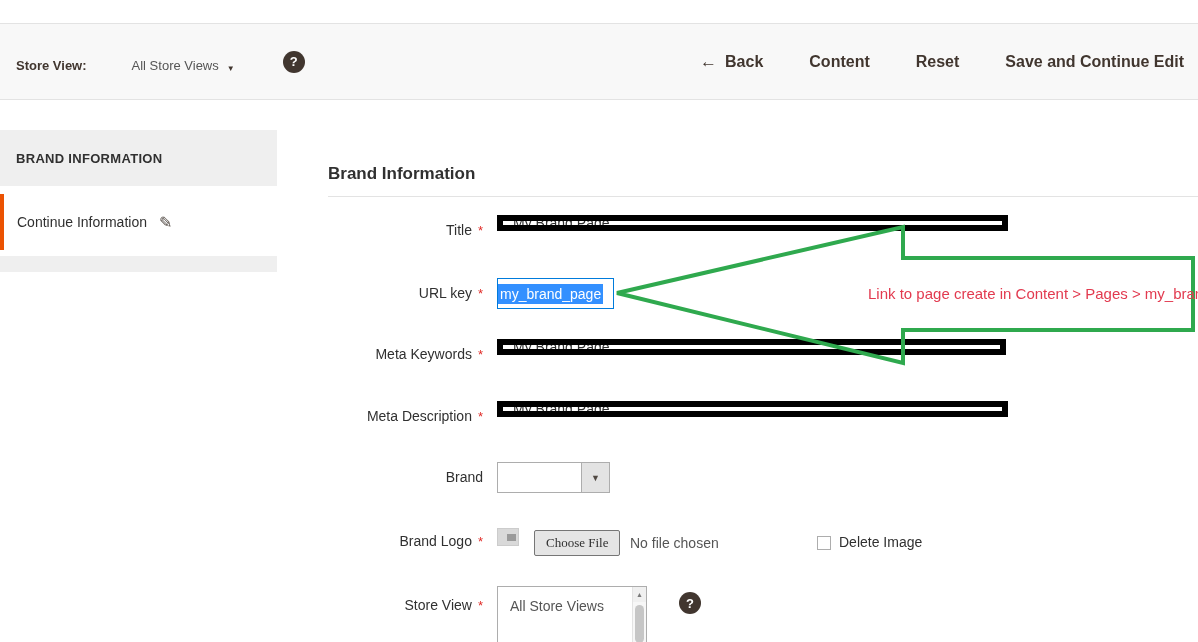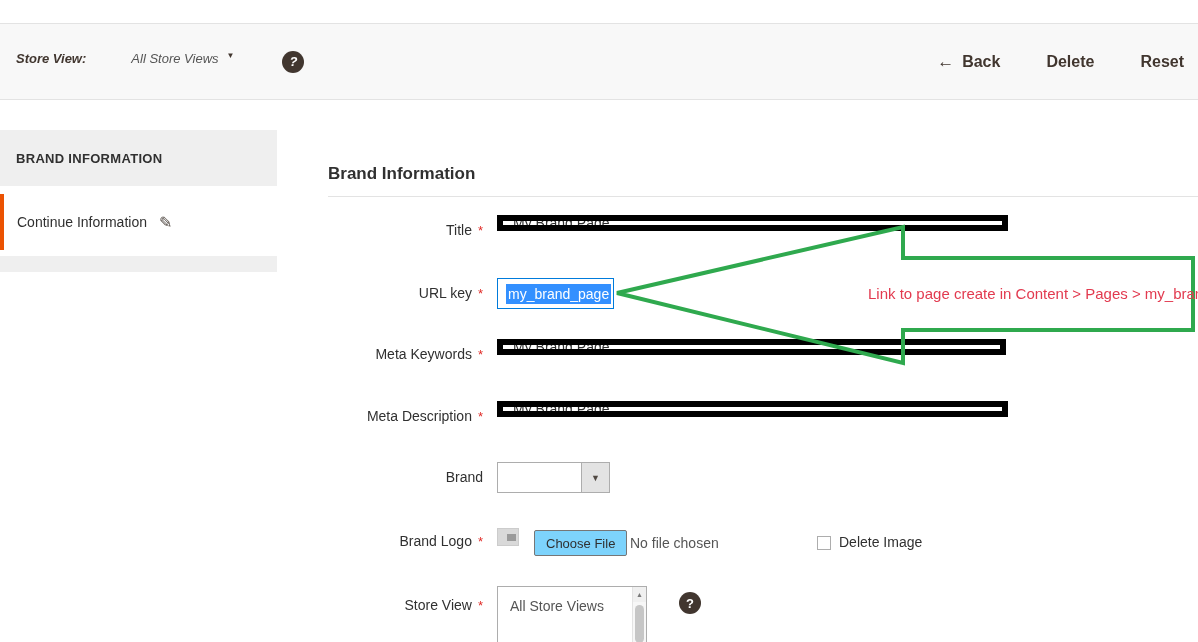--- a/index.html
+++ b/index.html
@@ -13,21 +13,21 @@
   }
 
   
   .toolbar {
     position:absolute; top:23px; left:0; right:0; height:77px;
     background:#f8f8f8;
     border-top:1px solid #e3e3e3;
     border-bottom:1px solid #e3e3e3;
     display:flex; align-items:center;
   }
-  .toolbar-left { display:flex; align-items:flex-start; padding-left:16px;font-style:italic; }
+  .toolbar-left { display:flex; align-items:flex-end; padding-left:16px; }
   .sv-label { font-size:13px; font-weight:bold; color:#41362f; }
   .sv-value { font-size:13px; color:#555; margin-left:45px; }
   .sv-caret { font-size:8px; color:#41362f; margin-left:8px; }
   .help-circle {
     width:22px; height:22px; border-radius:50%;
     background:#41362f; color:#fff;
     font-size:13px; font-weight:bold;
     display:flex; align-items:center; justify-content:center;
     cursor:pointer;
   }
@@ -83,21 +83,21 @@
   .req { color:#e02b27; margin-left:6px; font-size:13px; }
   .text-input {
     position:absolute; height:16px;
     border:6px solid #000000; background:#fff;
     font-family:"Liberation Sans", sans-serif;
     font-size:14px; color:#303030; padding:0 10px;
   }
   .urlkey-input {
     position:absolute; left:497px; top:278px; width:117px; height:31px;
     border:1px solid #007bdb; background:#fff;
-    display:flex; align-items:center; padding-left:8px; cursor:text;
+    display:flex; align-items:center; padding-left:0; cursor:text;
   }
   .urlkey-selection {
     background:#3390ff; color:#ffffff;
     font-size:14px; padding:2px 2px; white-space:nowrap;
   }
   .select-box {
     position:absolute; left:497px; top:462px; width:113px; height:31px;
     border:1px solid #adadad; background:#fff; cursor:pointer;
   }
   .select-arrow-seg {
@@ -109,22 +109,22 @@
   .logo-thumb {
     position:absolute; left:497px; top:528px; width:22px; height:18px;
     background:#d9d9d9; border:1px solid #cccccc;
   }
   .logo-thumb::after {
     content:""; position:absolute; right:2px; top:5px; width:9px; height:7px;
     background:#8a8a8a; opacity:.8;
   }
   .choose-file-btn {
     position:absolute; left:534px; top:530px; height:26px;
-    background:#7dd3fc; border:1px solid #767676; border-radius:2px;
-    font-family:Liberation Sans, sans-serif;
+    background:#e5e5e5; border:1px solid #767676; border-radius:2px;
+    font-family:Liberation Serif, serif;
     font-size:13px; color:#303030; padding:0 11px; cursor:pointer;
   }
   .no-file { position:absolute; left:630px; top:535px; font-size:14px; color:#555; }
   .del-checkbox {
     position:absolute; left:817px; top:536px; width:14px; height:14px;
     border:1px solid #adadad; background:#fff; cursor:pointer;
   }
   .del-label { position:absolute; left:839px; top:534px; font-size:14px; color:#303030; }
   .multiselect {
     position:absolute; left:497px; top:586px; width:150px; height:72px;
@@ -165,22 +165,23 @@
     <span class="sv-label">Store View:</span>
     <span class="sv-value">All Store Views</span>
     <span class="sv-caret">▼</span>
     <span class="help-circle">?</span>
   </div>
   <div class="toolbar-right">
     <button class="tb-btn">
       <span class="back-arrow">←</span>
       <span>Back</span>
     </button>
-    <button class="tb-btn">Delete</button>
+    <button class="tb-btn">Content</button>
     <button class="tb-btn">Reset</button>
+    <button class="tb-btn">Save and Continue Edit</button>
   </div>
 </div>
 
 <div class="sb-header">BRAND INFORMATION</div>
 <div class="sb-item">
   <span>Continue Information</span>
   <span class="edit-glyph">✎</span>
 </div>
 <div class="sb-strip"></div>
 

